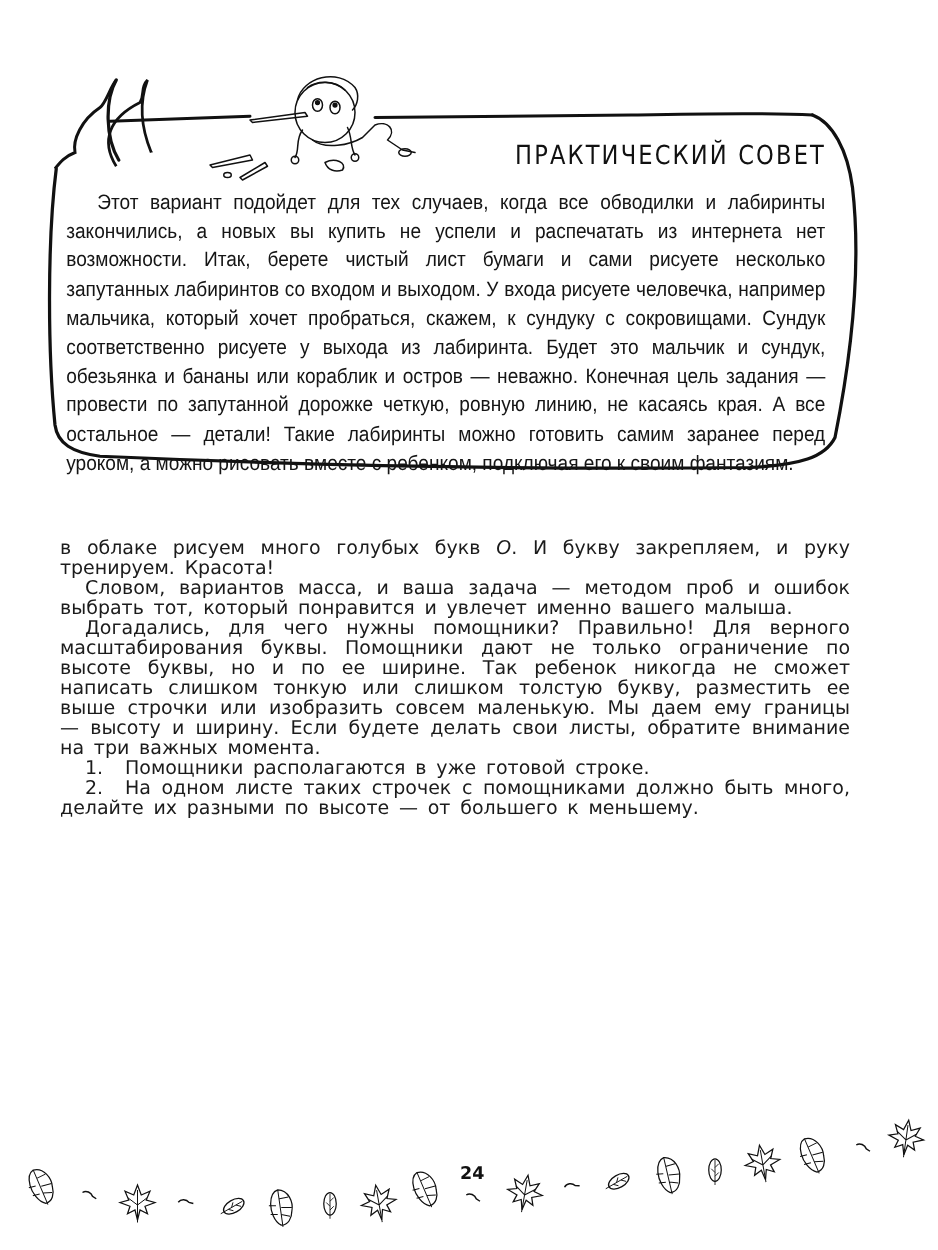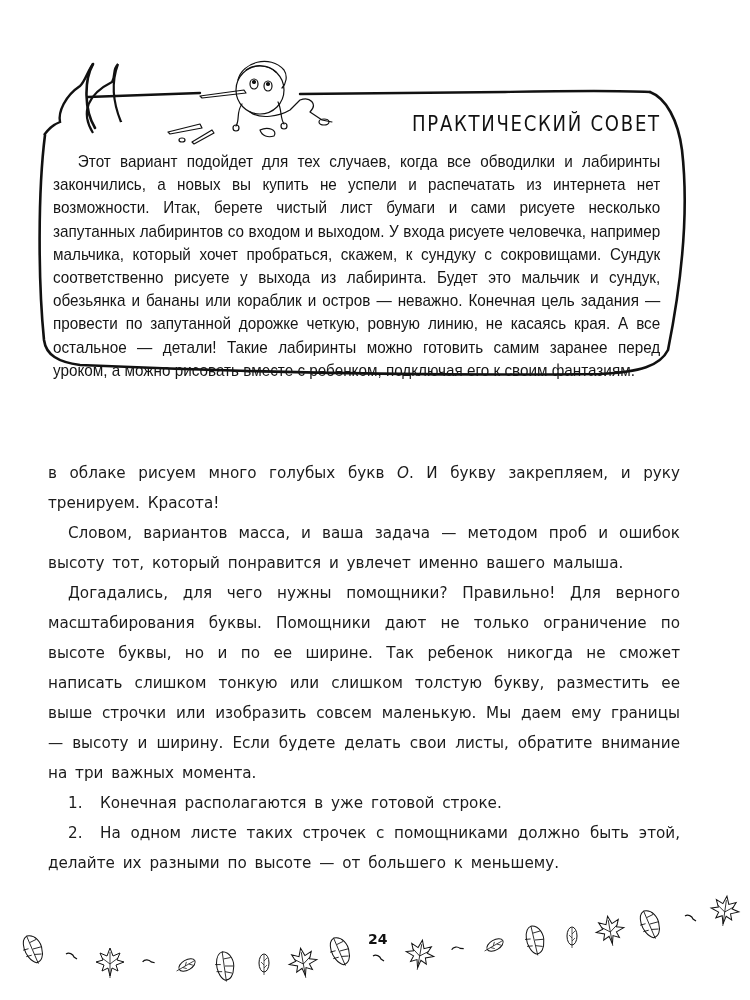--- a/index.html
+++ b/index.html
@@ -17,22 +17,22 @@
     font-family: "Liberation Sans", sans-serif; font-size: 16.6px; line-height: 23.2px;
     color: #151515; text-align: justify; transform: scaleX(0.92); transform-origin: left top;
     width: 660px;
   }
   .tip-body p { margin: 0; text-indent: 27px; text-align-last: left; }
 
   .illustration { position: absolute; left: 150px; top: 50px; width: 200px; height: 100px; }
 
   .main-text {
     position: absolute; left: 48px; top: 430px; width: 632px;
-    font-family: "DejaVu Sans", sans-serif; font-size: 15.2px; line-height: 30px;
-    color: #1b1b1b; text-align: justify; word-spacing: 3px; margin-top: 28px;
+    font-family: "DejaVu Sans", sans-serif; font-size: 15.2px; line-height: 16px;
+    color: #1b1b1b; text-align: justify; word-spacing: 3px;
   }
   .main-text p { margin: 0; text-indent: 20px; }
   .main-text p.cont { text-indent: 0; }
   .main-text .list-item { text-indent: 20px; }
   .main-text .list-num { display: inline-block; width: 32px; text-indent: 0; }
   .main-text em { font-style: italic; }
 
   .footer { position: absolute; left: 0; top: 880px; width: 750px; height: 120px; }
   .page-number {
     position: absolute; left: 368px; top: 931px;
@@ -100,24 +100,24 @@
   </svg>
 
   <div class="tip-title">ПРАКТИЧЕСКИЙ  СОВЕТ</div>
 
   <div class="tip-body">
     <p>Этот вариант подойдет для тех случаев, когда все обводилки и лабиринты закончились, а новых вы купить не успели и распечатать из интернета нет возможности. Итак, берете чистый лист бумаги и сами рисуете несколько запутанных лабиринтов со входом и выходом. У входа рисуете человечка, например мальчика, который хочет пробраться, скажем, к сундуку с сокровищами. Сундук соответственно рисуете у выхода из лабиринта. Будет это мальчик и сундук, обезьянка и бананы или кораблик и остров — неважно. Конечная цель задания — провести по запутанной дорожке четкую, ровную линию, не касаясь края. А все остальное — детали! Такие лабиринты можно готовить самим заранее перед уроком, а можно рисовать вместе с ребенком, подключая его к своим фантазиям.</p>
   </div>
 
   <div class="main-text">
     <p class="cont"><span>в облаке рисуем много голубых букв </span><em>О</em><span>. И букву закрепляем, и руку тренируем.  Красота!</span></p>
-    <p>Словом, вариантов масса, и ваша задача — методом проб и ошибок высоту тот, который понравится и увлечет именно вашего малыша.</p>
+    <p>Словом, вариантов масса, и ваша задача — методом проб и ошибок выбрать тот, который понравится и увлечет именно вашего малыша.</p>
     <p>Догадались, для чего нужны помощники? Правильно! Для верного масштабирования буквы. Помощники дают не только ограничение по высоте буквы, но и по ее ширине. Так ребенок никогда не сможет написать слишком тонкую или слишком толстую букву, разместить ее выше строчки или изобразить совсем маленькую. Мы даем ему границы — высоту и ширину. Если будете делать свои листы, обратите внимание на три важных момента.</p>
-    <p class="list-item"><span class="list-num">1.</span><span>Конечная располагаются в уже готовой строке.</span></p>
-    <p class="list-item"><span class="list-num">2.</span><span>На одном листе таких строчек с помощниками должно быть этой, делайте их разными по высоте — от большего к меньшему.</span></p>
+    <p class="list-item"><span class="list-num">1.</span><span>Помощники располагаются в уже готовой строке.</span></p>
+    <p class="list-item"><span class="list-num">2.</span><span>На одном листе таких строчек с помощниками должно быть много, делайте их разными по высоте — от большего к меньшему.</span></p>
   </div>
 
   <svg class="footer" viewBox="0 880 750 120" width="750" height="120">
     <defs>
       <g id="maple">
         <path d="M 0 -14 L 3 -6 L 10 -9 L 7 -2 L 14 0 L 6 3 L 8 9 L 2 6 L 0 14 L -2 6 L -8 9 L -6 3 L -14 0 L -7 -2 L -10 -9 L -3 -6 Z" fill="none" stroke="#111" stroke-width="1"></path>
         <path d="M 0 -10 L 0 16 M 0 2 L 8 -4 M 0 2 L -8 -4" fill="none" stroke="#111" stroke-width="0.8"></path>
       </g>
       <g id="oak">
         <path d="M -12 -8 C -6 -14, 4 -10, 8 -4 C 12 0, 14 6, 10 10 C 4 12, -4 8, -8 4 C -12 0, -14 -4, -12 -8 Z" fill="none" stroke="#111" stroke-width="1"></path>

